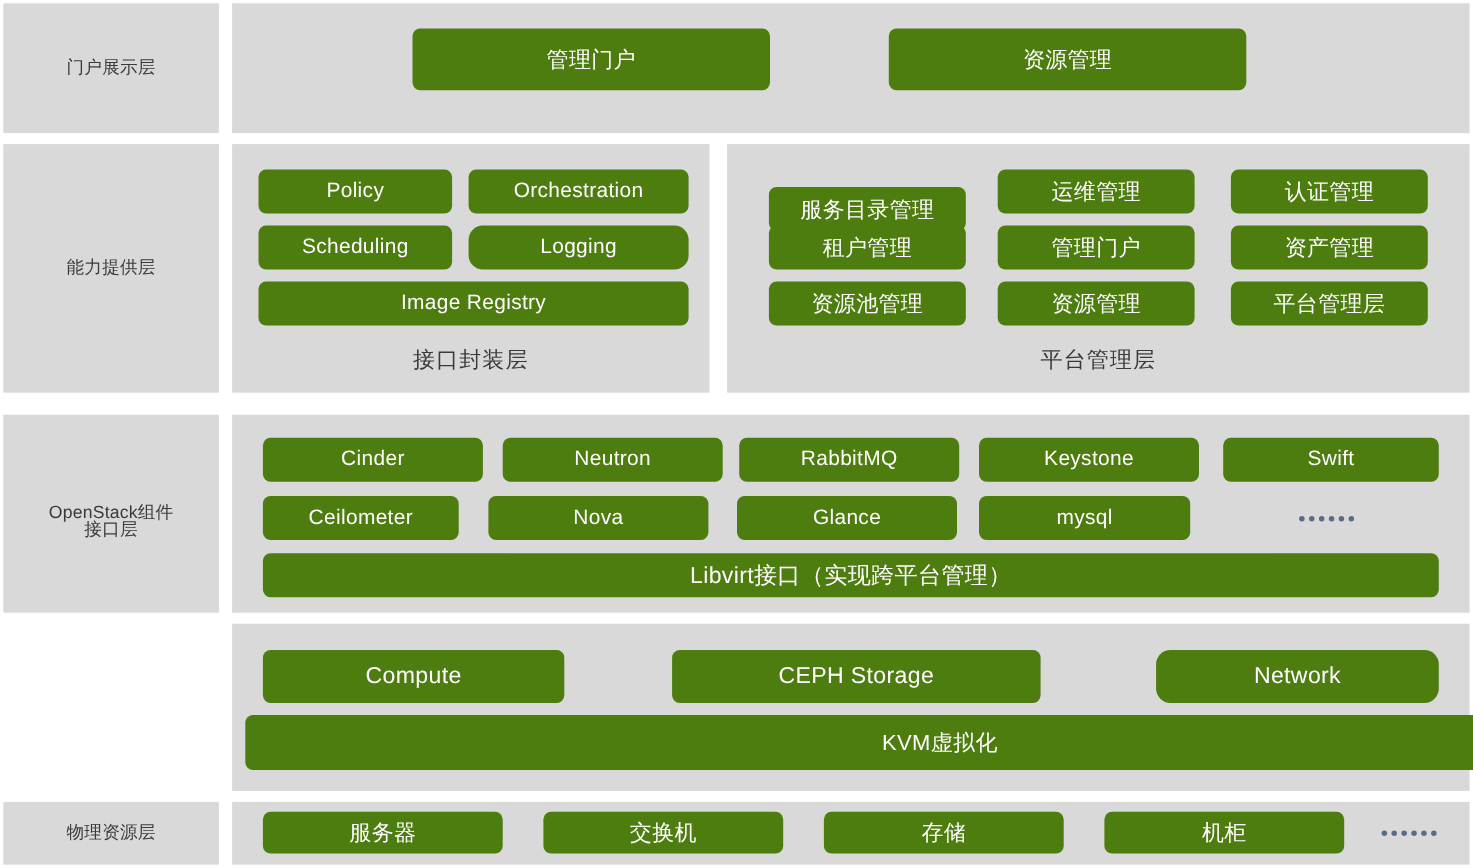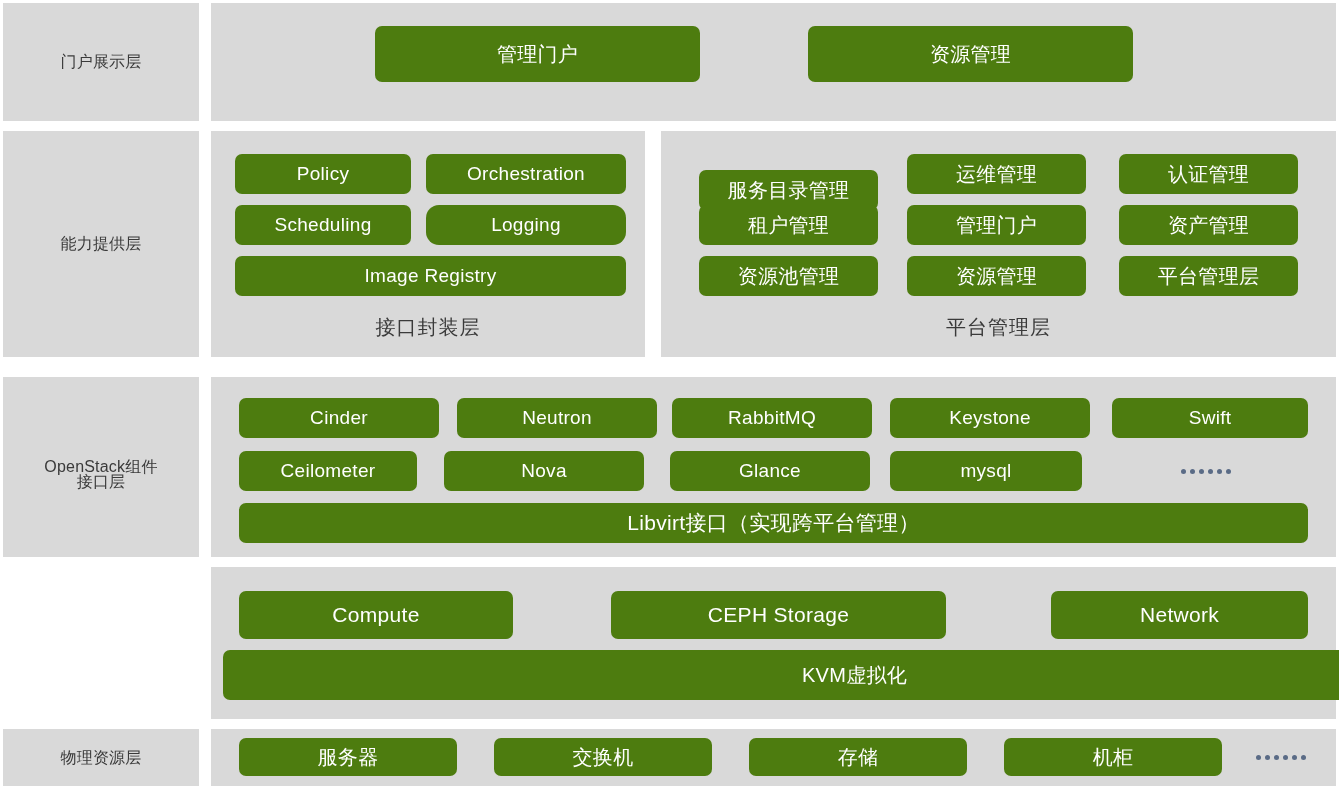--- a/index.html
+++ b/index.html
@@ -236,21 +236,21 @@
   </div>
 
 
   <div class="band" style="top:567px; height:152px;">
     <div class="bx" style="left:28px; top:24px; width:274px; height:48px;">
       <span>Compute</span>
     </div>
     <div class="bx" style="left:400px; top:24px; width:335px; height:48px;">
       <span>CEPH Storage</span>
     </div>
-    <div class="bx" style="left:840px; top:24px; width:257px; height:48px;">
+    <div class="bx" style="left:840px; top:24px; width:257px; height:48px;border-radius:13px;">
       <span>Network</span>
     </div>
     <div class="bx cn" style="left:12px; top:83px; width:1263px; height:50px;">
       <span>KVM虚拟化</span>
     </div>
   </div>
 
   <div class="layer-label" style="top:729px; height:57px;">
     <span>物理资源层</span>
   </div>

